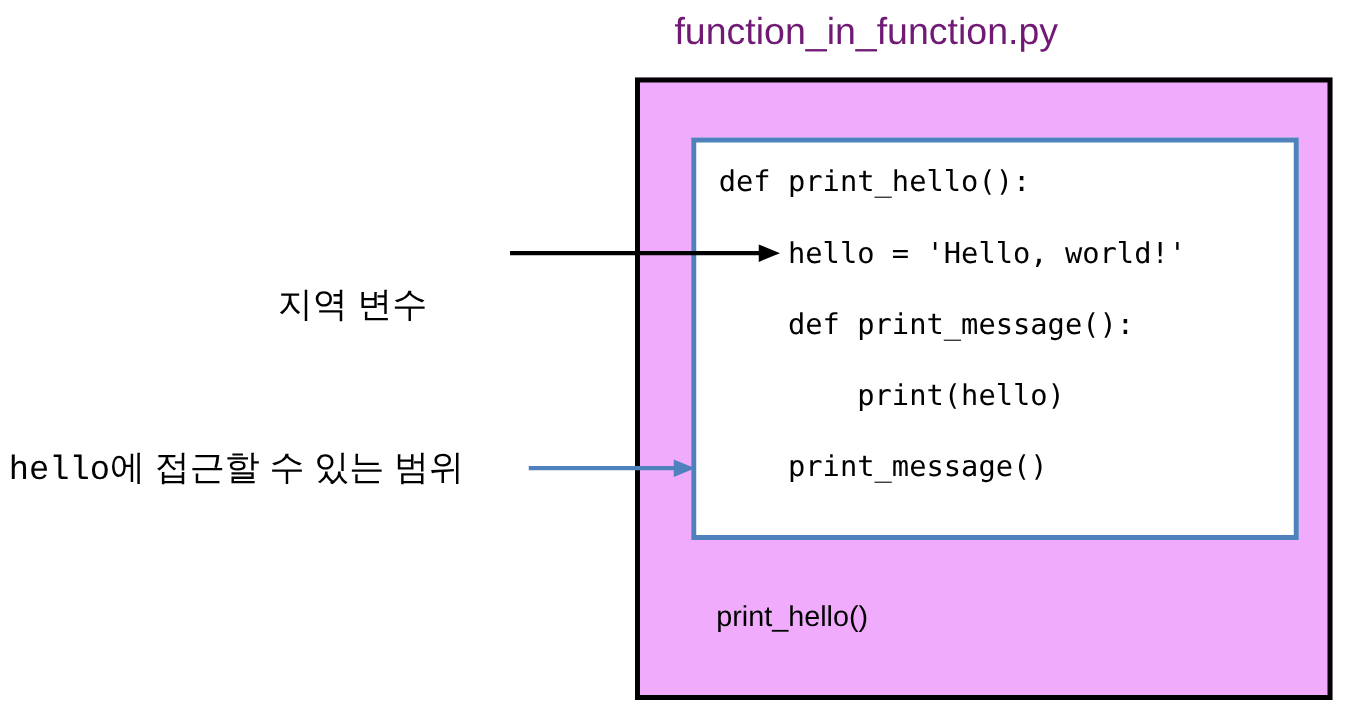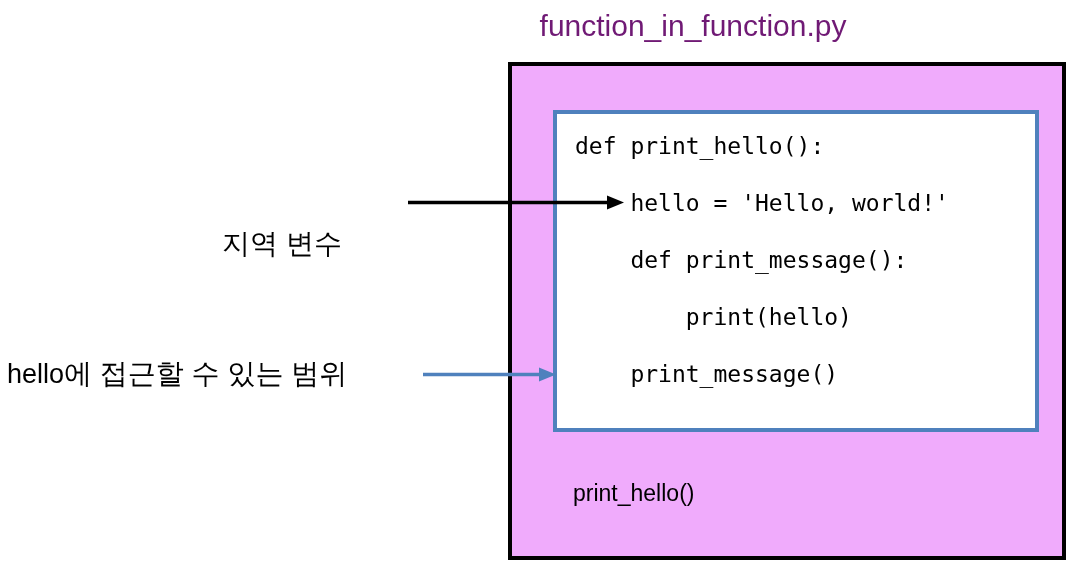--- a/index.html
+++ b/index.html
@@ -83,21 +83,21 @@
   .label-scope {
     position: absolute;
     left: 7px;
     top: 355px;
     font-size: 28px;
     line-height: 38px;
     color: #000000;
     white-space: nowrap;
   }
   .label-scope .mono {
-    font-family: Liberation Sans, sans-serif;
+    font-family: Liberation Mono, monospace;
     font-size: 27px;
   }
   .arrow-overlay {
     position: absolute;
     left: 0;
     top: 0;
     width: 1078px;
     height: 577px;
     pointer-events: none;
   }

